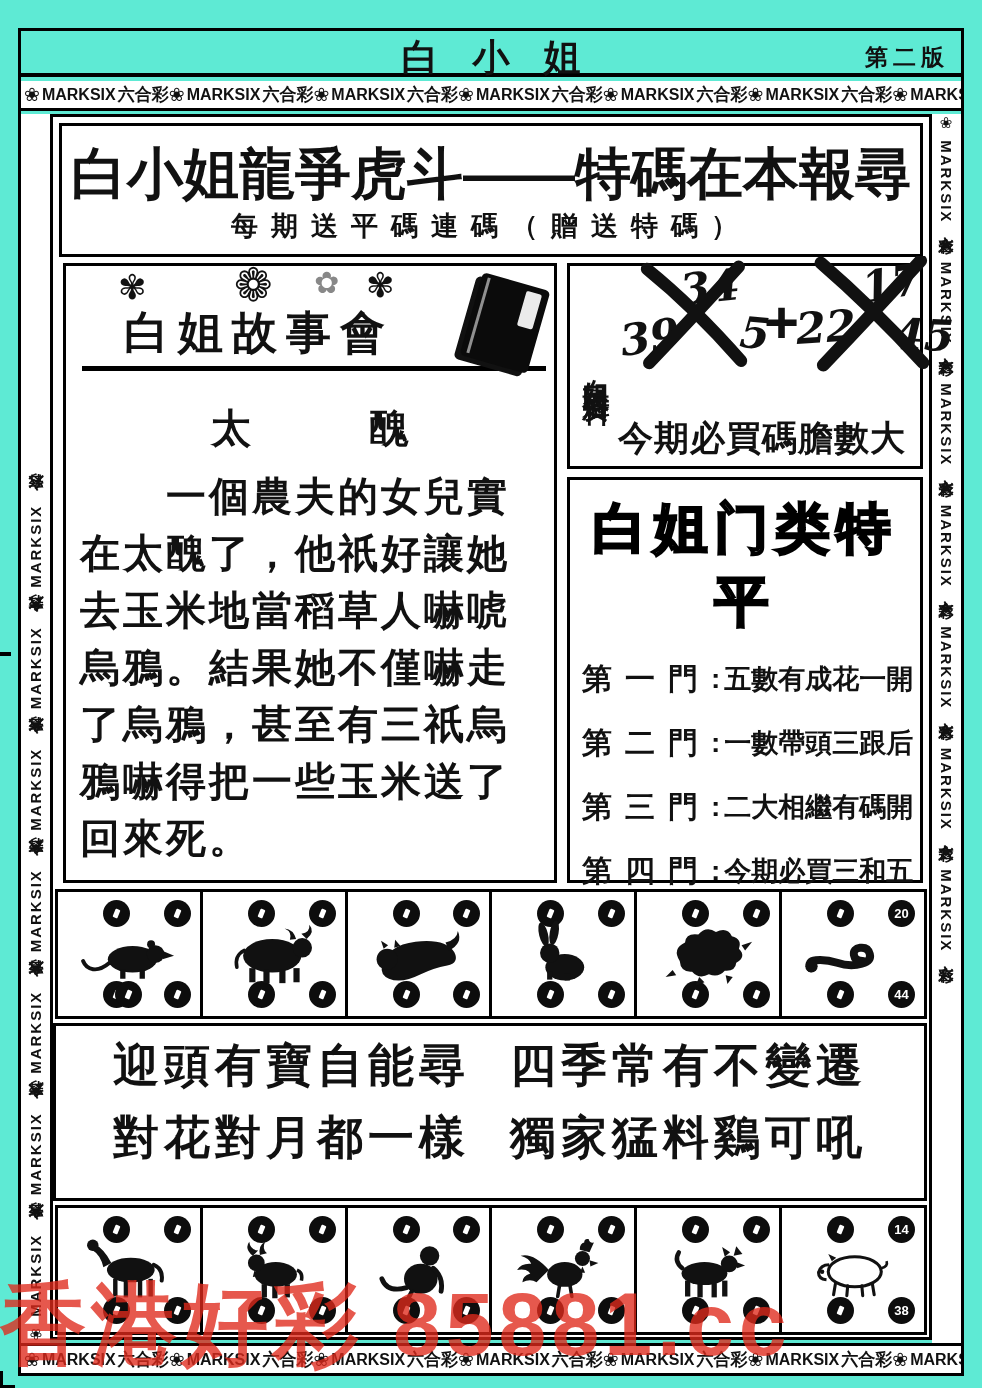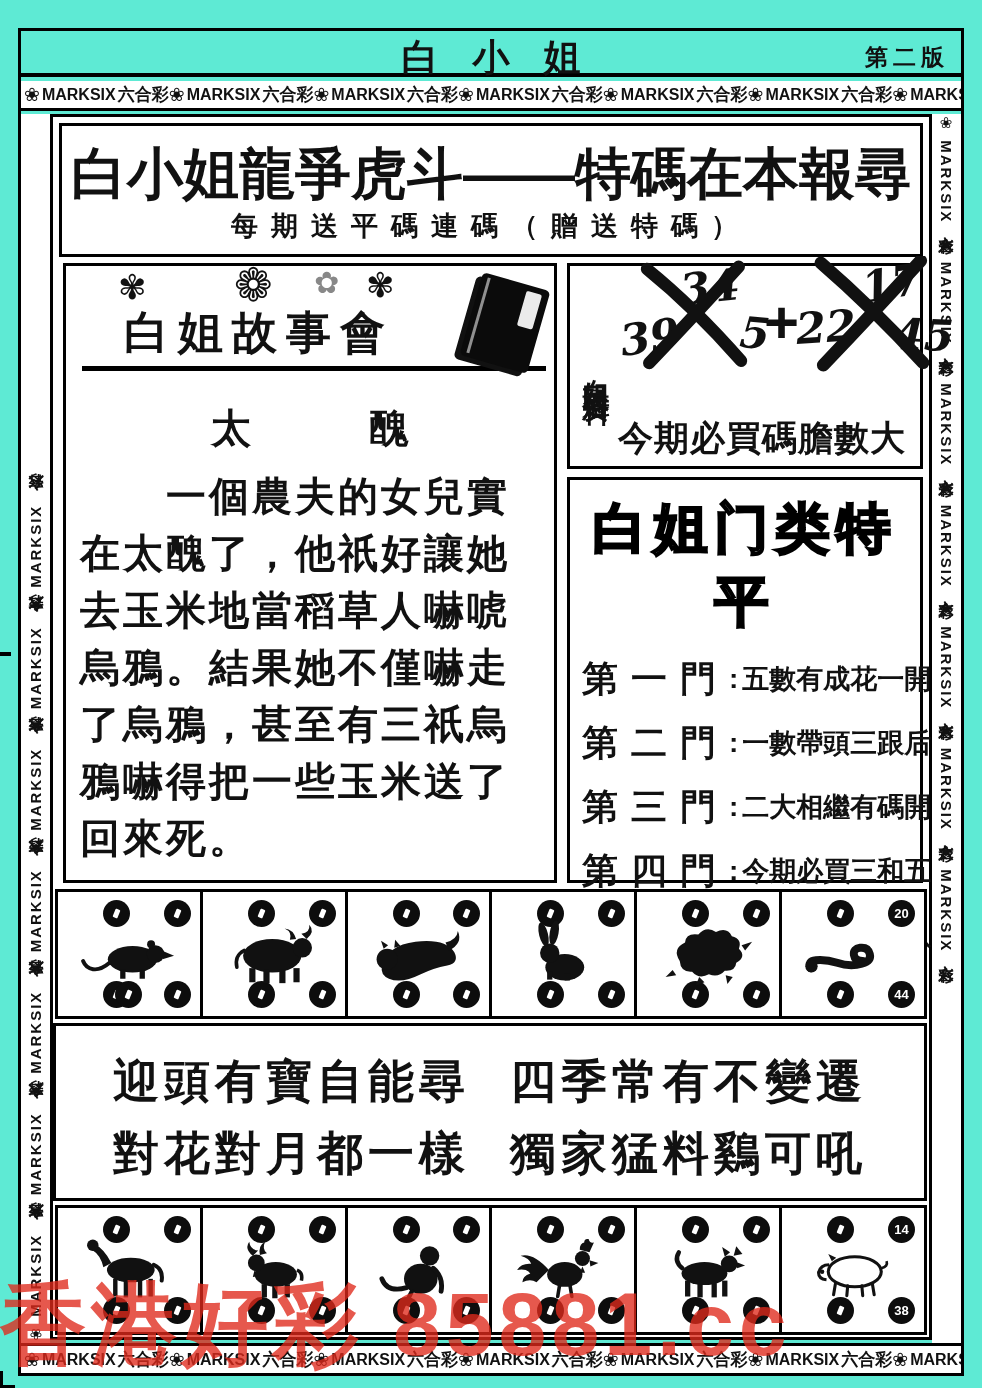--- a/index.html
+++ b/index.html
@@ -73,39 +73,39 @@
   .xmark { position: absolute; }
   .xmark.x1 { left: 12px; top: -6px; width: 128px; height: 112px; }
   .xmark.x2 { left: 194px; top: -10px; width: 120px; height: 116px; }
   .xmark svg { width: 100%; height: 100%; }
   .tips-note { position: absolute; left: 0; right: 2px; bottom: 4px; font-family: "Liberation Sans", sans-serif; font-size: 35px; font-weight: 900; letter-spacing: 1px; white-space: nowrap; }
   
   .gates-box { position: absolute; left: 514px; right: 6px; top: 360px; height: 406px; border: 3px solid #000; }
   .gates-title { margin-top: 13px; text-align: center; font-size: 54px; font-weight: 900; letter-spacing: 7px; color: #fff; -webkit-text-stroke: 2.5px #000; text-shadow: 0 0 1px #000; }
   .gates-rows { margin-top: 8px; }
   .gate-row { display: flex; align-items: center; height: 64px; padding: 0 12px; }
-  .gate-label { font-family: Liberation Sans, sans-serif; font-size: 36px; font-weight: 700; letter-spacing: 13px; white-space: nowrap; }
+  .gate-label { font-family: Liberation Sans, sans-serif; font-size: 30px; font-weight: 700; letter-spacing: 13px; white-space: nowrap; }
   .gate-colon { font-size: 28px; font-weight: 900; margin-right: 4px; }
   .gate-tip { flex: 1; display: flex; justify-content: space-between; font-family: "Liberation Serif", serif; font-size: 27px; font-weight: 600; }
   
   .tiles-row { position: absolute; left: 2px; right: 2px; height: 130px; border: 3px solid #000; display: flex; background: #fff; }
   .tiles-row.r1 { top: 772px; }
   .tiles-row.r2 { top: 1088px; }
   .tile { position: relative; flex: 1 1 0; border-right: 3px solid #000; }
   .tile:last-child { border-right: none; }
   .coin { position: absolute; width: 27px; height: 27px; border-radius: 50%; background: #0d0d0d; color: #fff; display: flex; align-items: center; justify-content: center; font-size: 13px; font-weight: 700; font-family: "Liberation Sans", sans-serif; margin-left: 36px; }
   .coin::after { content: ""; width: 5px; height: 9px; background: #fff; transform: rotate(22deg); border-radius: 1px; }
   .coin.coin-num::after { display: none; }
   .coin.tl { left: 9px; top: 8px; } .coin.tr { right: 9px; top: 8px; }
   .coin.bl { left: 9px; bottom: 8px; } .coin.br { right: 9px; bottom: 8px; }
   .coin.bc { left: 50%; margin-left: -14px; bottom: 8px; }
   .animal { position: absolute; left: 50%; top: 50%; transform: translate(-50%, -50%); width: 106px; height: 72px; }
   .animal svg { width: 100%; height: 100%; }
   
-  .poem-box { position: absolute; left: 0; right: 2px; top: 906px; height: 178px; border: 3px solid #000; text-align: center; padding-top: 20px; }
+  .poem-box { position: absolute; left: 0; right: 2px; top: 906px; height: 178px; border: 3px solid #000; text-align: center; padding-top: 4px; }
   .poem-line { font-family: "Liberation Serif", serif; font-size: 46px; font-weight: 700; letter-spacing: 5px; line-height: 72px; white-space: nowrap; }
   .poem-gap { display: inline-block; width: 40px; }
   
   .watermark {
     position: absolute; left: 0px; bottom: 2px; z-index: 9;
     font-size: 86px; font-weight: 900; letter-spacing: 5px; white-space: nowrap;
     opacity: 0.78; transform: scaleY(1.04); transform-origin: left bottom;
   }
   
   .artifact-bl { position: absolute; left: 0; bottom: 0; width: 15px; height: 17px; border: 3px solid #000; border-top: none; border-right: none; }

